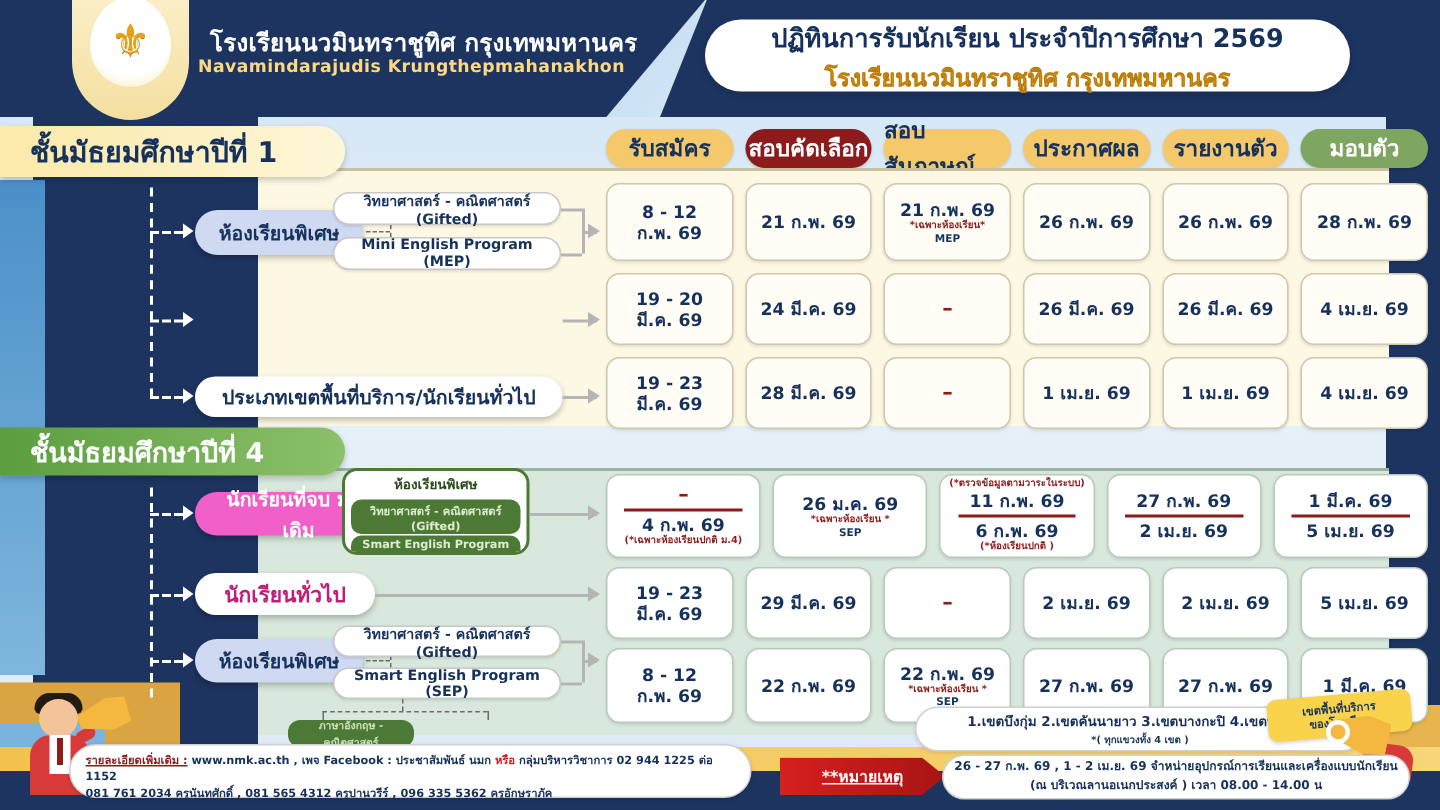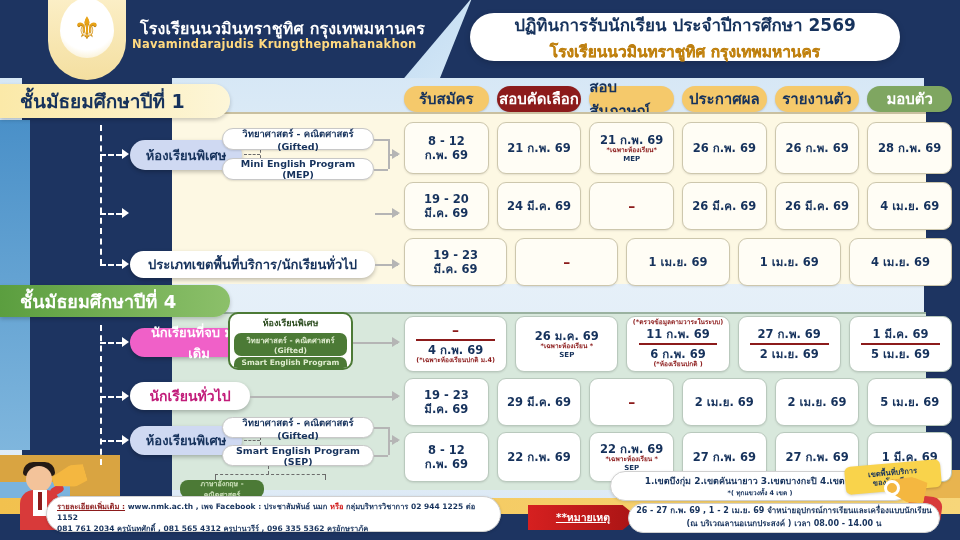--- a/index.html
+++ b/index.html
@@ -160,21 +160,21 @@
   .zonetag { position:absolute; left:845px; top:463px; width:96px; height:28px;
         background:#f9d34b; border-radius:6px; transform:rotate(-5deg);
         display:flex; flex-direction:column; align-items:center; justify-content:center;
         box-shadow:0 1px 3px rgba(0,0,0,.2); }
   .zonetag span { font-size:7.5px; font-weight:bold; color:#16325c; line-height:1.25; }
 
   .noteflag { position:absolute; left:520px; top:505px; width:110px; height:25px;
         background:linear-gradient(90deg,#d62020,#a81414);
         clip-path:polygon(0 0,86% 0,100% 50%,86% 100%,0 100%);
         display:flex; align-items:center; justify-content:center;
-        box-shadow:0 1px 3px rgba(0,0,0,.25);margin-left:8px; }
+        box-shadow:0 1px 3px rgba(0,0,0,.25); }
   .noteflag span { color:#ffffff; font-size:10.5px; font-weight:bold; text-decoration:underline; }
   .notebox { position:absolute; left:628px; top:503px; width:312px; height:30px;
         background:#ffffff; border:1.5px solid #d0d0d0; border-radius:15px;
         display:flex; flex-direction:column; align-items:center; justify-content:flex-start; }
   .notebox .n1 { font-size:8px; font-weight:bold; color:#16325c; }
   .notebox .n2 { font-size:8px; font-weight:bold; color:#16325c; }
 
   
   .mascot { position:absolute; left:8px; top:460px; width:80px; height:70px; }
   .m-head { position:absolute; left:18px; top:6px; width:26px; height:26px;
@@ -324,20 +324,23 @@
       <div class="d">4 เม.ย. 69</div>
       </div>
   </div>
 
   <div class="grid g1" style="left:404px; top:238px; width:548px; height:48px;">
     <div class="cell">
       <div class="d" style="white-space:pre-line;">19 - 23
 มี.ค. 69</div>
       </div>
     <div class="cell">
+      <div class="d">28 มี.ค. 69</div>
+      </div>
+    <div class="cell">
       <div class="dash">–</div>
       </div>
     <div class="cell">
       <div class="d">1 เม.ย. 69</div>
       </div>
     <div class="cell">
       <div class="d">1 เม.ย. 69</div>
       </div>
     <div class="cell">
       <div class="d">4 เม.ย. 69</div>
@@ -385,21 +388,21 @@
   <div class="sline" style="left:374px; top:427px; width:14px;"></div>
   <div class="sline" style="left:374px; top:455px; width:14px;"></div>
   <div class="svline" style="left:388px; top:427px; height:28px;"></div>
   <div class="sline" style="left:388px; top:440px; width:10px;"></div>
   <div class="sarrow" style="left:392px; top:435px;"></div>
 
   <div class="vline" style="left:268px; top:466px; height:8px;"></div>
   <div class="dline" style="left:215px; top:474px; width:110px;"></div>
   <div class="vline" style="left:215px; top:474px; height:6px;"></div>
   <div class="vline" style="left:325px; top:474px; height:6px;"></div>
-  <div class="gpill" style="left:180px; top:480px; width:84px; height:18px;">ภาษาอังกฤษ - คณิตศาสตร์</div>
+  <div class="gpill" style="left:192px; top:480px; width:84px; height:18px;">ภาษาอังกฤษ - คณิตศาสตร์</div>
   <div class="gpill" style="left:288px; top:504px; width:78px; height:12px;">ภาษาอังกฤษ - ภาษาจีน</div>
 
   <div class="grid g4" style="left:404px; top:316px; width:548px; height:56px;">
     <div class="cell">
       <div class="dash">–</div>
       <div class="rule"></div>
       <div class="d">4 ก.พ. 69</div>
       <div class="s">(*เฉพาะห้องเรียนปกติ ม.4)</div>
       </div>
     <div class="cell">

